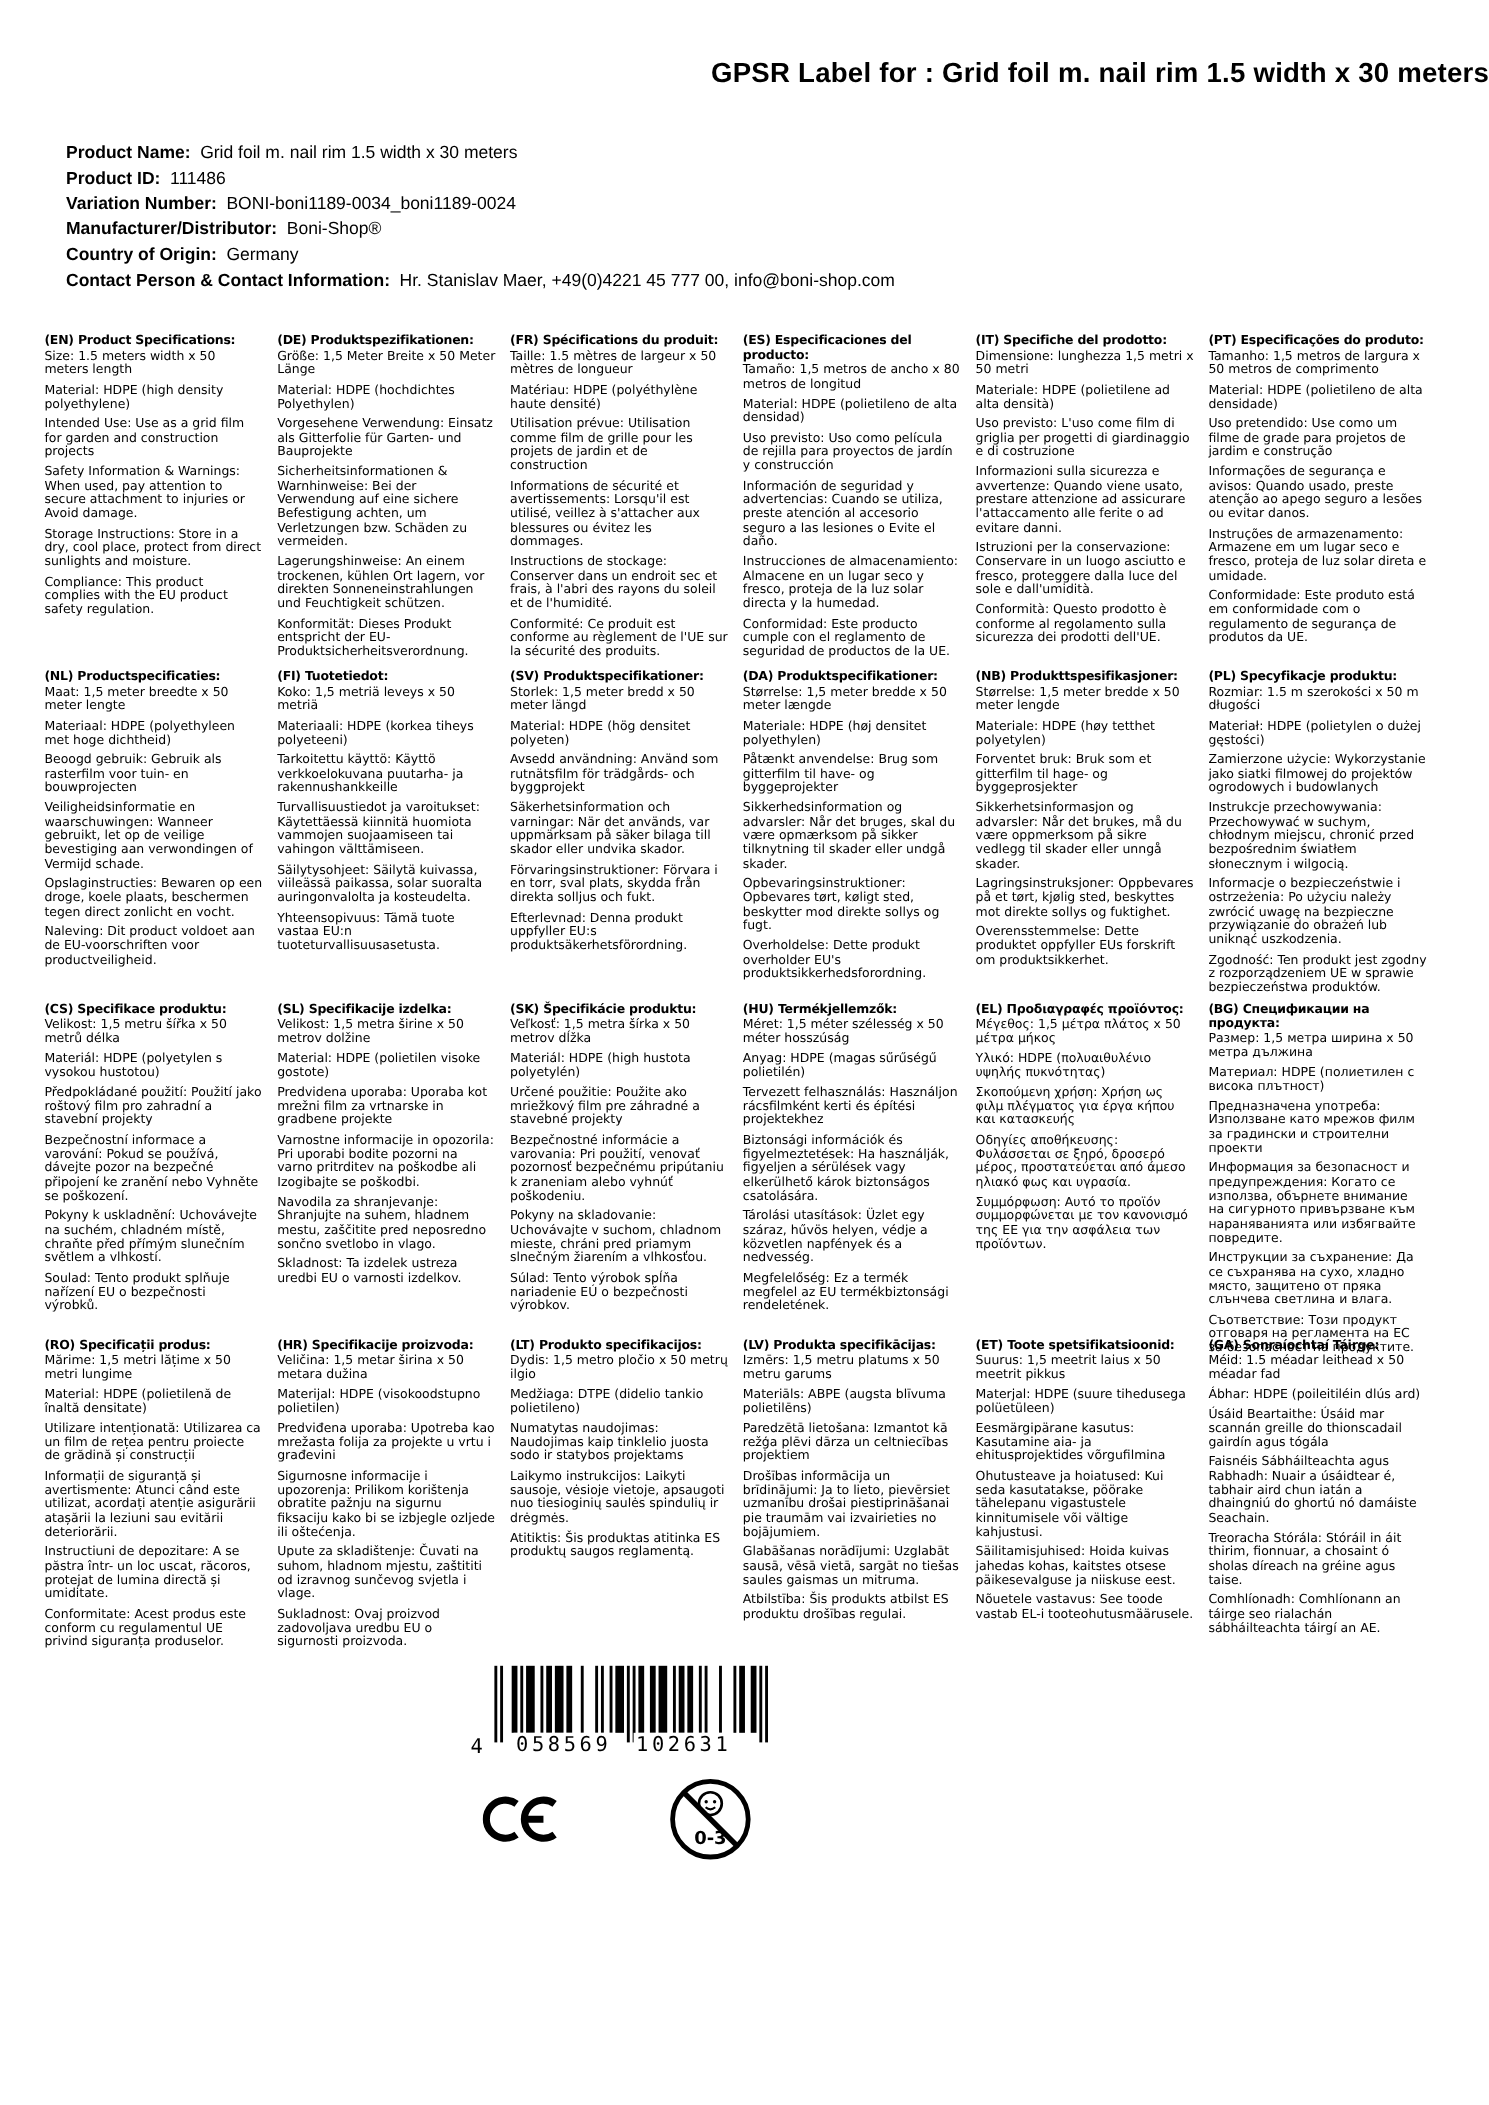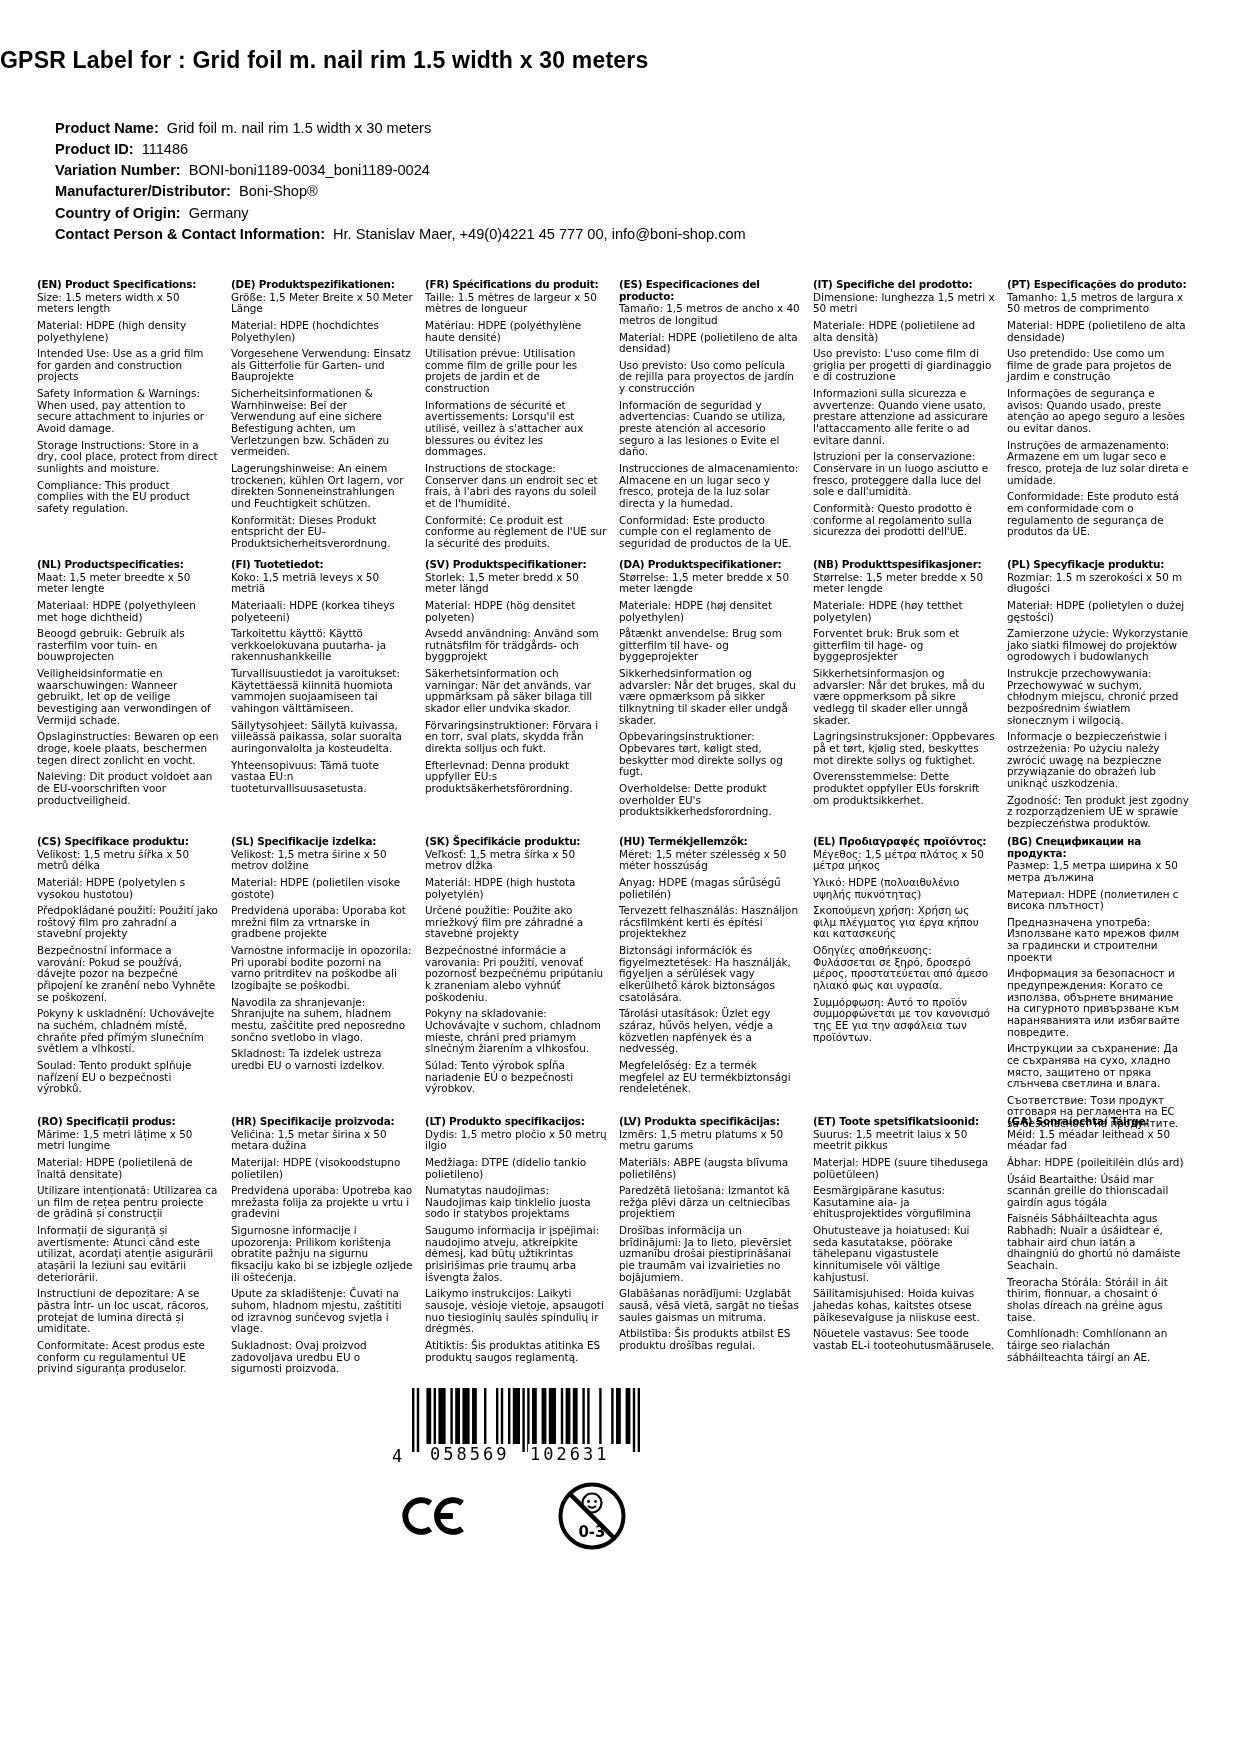--- a/index.html
+++ b/index.html
@@ -1,18 +1,18 @@
 <!DOCTYPE html>
 <html><head>
 <meta charset="utf-8">
 <style>
   html,body{margin:0;padding:0;background:#fff;}
   body{width:1241px;height:1754px;position:relative;color:#000;font-family:"DejaVu Sans",sans-serif;}
   .page{position:absolute;inset:0;background:#fff;}
-  .title{position:absolute;top:47px;left:0;right:0;margin:0;text-align:left;
+  .title{position:absolute;top:47px;left:0;right:0;margin:0;text-align:right;
          font-family:"Liberation Sans",sans-serif;font-weight:bold;font-size:23px;letter-spacing:0.2px;}
   .info{position:absolute;left:55px;top:118px;font-family:"Liberation Sans",sans-serif;
         font-size:14.6px;line-height:1.45;}
   .info-row{white-space:nowrap;}
   .info-label{font-weight:bold;margin-right:8px;text-align:center;}
   .grid{position:absolute;left:37px;top:279px;display:grid;
         grid-template-columns:repeat(6,182px);column-gap:12px;
         grid-template-rows:280px 277px 280px auto;}
   .cell{font-size:10.4px;line-height:1.12;overflow:visible;}
   .cell-h{font-weight:bold;margin:0 0 1px 0;letter-spacing:-0.2px;}
@@ -64,21 +64,21 @@
         <div class="cell-h">(FR) Spécifications du produit:</div>
         <p>Taille: 1.5 mètres de largeur x 50 mètres de longueur</p>
         <p>Matériau: HDPE (polyéthylène haute densité)</p>
         <p>Utilisation prévue: Utilisation comme film de grille pour les projets de jardin et de construction</p>
         <p>Informations de sécurité et avertissements: Lorsqu'il est utilisé, veillez à s'attacher aux blessures ou évitez les dommages.</p>
         <p>Instructions de stockage: Conserver dans un endroit sec et frais, à l'abri des rayons du soleil et de l'humidité.</p>
         <p>Conformité: Ce produit est conforme au règlement de l'UE sur la sécurité des produits.</p>
       </div>
       <div class="cell">
         <div class="cell-h">(ES) Especificaciones del producto:</div>
-        <p>Tamaño: 1,5 metros de ancho x 40 metros de longitud</p>
+        <p>Tamaño: 1,5 metros de ancho x 80 metros de longitud</p>
         <p>Material: HDPE (polietileno de alta densidad)</p>
         <p>Uso previsto: Uso como película de rejilla para proyectos de jardín y construcción</p>
         <p>Información de seguridad y advertencias: Cuando se utiliza, preste atención al accesorio seguro a las lesiones o Evite el daño.</p>
         <p>Instrucciones de almacenamiento: Almacene en un lugar seco y fresco, proteja de la luz solar directa y la humedad.</p>
         <p>Conformidad: Este producto cumple con el reglamento de seguridad de productos de la UE.</p>
       </div>
       <div class="cell">
         <div class="cell-h">(IT) Specifiche del prodotto:</div>
         <p>Dimensione: lunghezza 1,5 metri x 50 metri</p>
         <p>Materiale: HDPE (polietilene ad alta densità)</p>
@@ -219,21 +219,20 @@
         <p>Predviđena uporaba: Upotreba kao mrežasta folija za projekte u vrtu i građevini</p>
         <p>Sigurnosne informacije i upozorenja: Prilikom korištenja obratite pažnju na sigurnu fiksaciju kako bi se izbjegle ozljede ili oštećenja.</p>
         <p>Upute za skladištenje: Čuvati na suhom, hladnom mjestu, zaštititi od izravnog sunčevog svjetla i vlage.</p>
         <p>Sukladnost: Ovaj proizvod zadovoljava uredbu EU o sigurnosti proizvoda.</p>
       </div>
       <div class="cell">
         <div class="cell-h">(LT) Produkto specifikacijos:</div>
         <p>Dydis: 1,5 metro pločio x 50 metrų ilgio</p>
         <p>Medžiaga: DTPE (didelio tankio polietileno)</p>
         <p>Numatytas naudojimas: Naudojimas kaip tinklelio juosta sodo ir statybos projektams</p>
-        <p>Saugumo informacija ir įspėjimai: naudojimo atveju, atkreipkite dėmesį, kad būtų užtikrintas prisirišimas prie traumų arba išvengta žalos.</p>
         <p>Laikymo instrukcijos: Laikyti sausoje, vėsioje vietoje, apsaugoti nuo tiesioginių saulės spindulių ir drėgmės.</p>
         <p>Atitiktis: Šis produktas atitinka ES produktų saugos reglamentą.</p>
       </div>
       <div class="cell">
         <div class="cell-h">(LV) Produkta specifikācijas:</div>
         <p>Izmērs: 1,5 metru platums x 50 metru garums</p>
         <p>Materiāls: ABPE (augsta blīvuma polietilēns)</p>
         <p>Paredzētā lietošana: Izmantot kā režģa plēvi dārza un celtniecības projektiem</p>
         <p>Drošības informācija un brīdinājumi: Ja to lieto, pievērsiet uzmanību drošai piestiprināšanai pie traumām vai izvairieties no bojājumiem.</p>
         <p>Glabāšanas norādījumi: Uzglabāt sausā, vēsā vietā, sargāt no tiešas saules gaismas un mitruma.</p>

